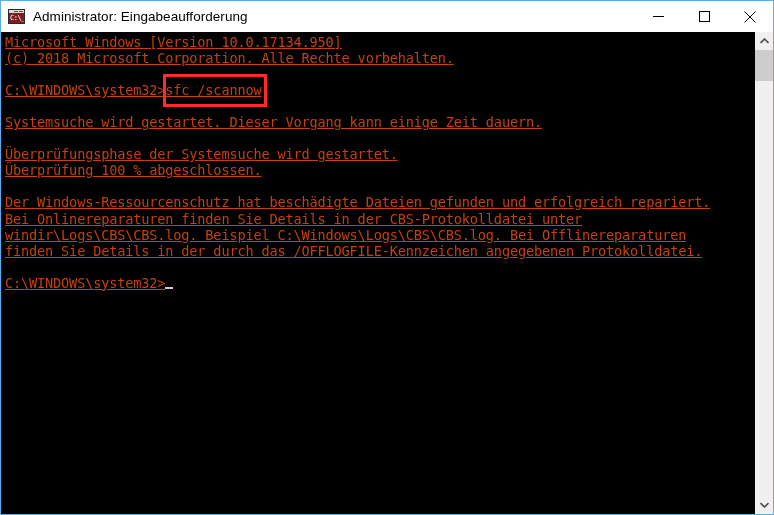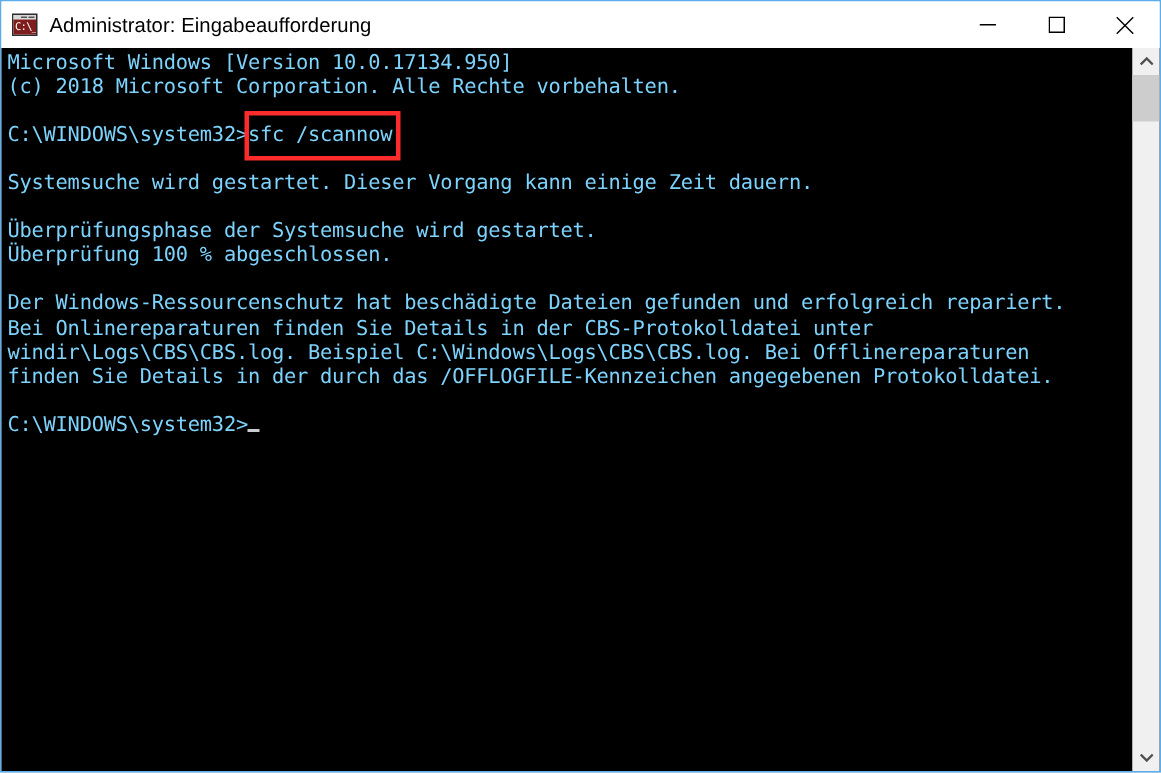--- a/index.html
+++ b/index.html
@@ -117,23 +117,24 @@
     overflow: hidden;
   }
   #console-text {
     position: absolute;
     left: 4px;
     top: 2px;
     right: 22px;
     font-family: "DejaVu Sans Mono", monospace;
     font-size: 13.6px;
     line-height: 16.05px;
-    color: #7dd3fc;
+    color: #c2410c;
     white-space: pre;
     letter-spacing: -0.17px;
+    text-decoration: underline;
   }
   .cursor-block {
     display: inline-block;
     width: 8px;
     height: 2px;
     background: #c9cdd1;
     vertical-align: -1px;
     margin-left: 0px;
   }
 

